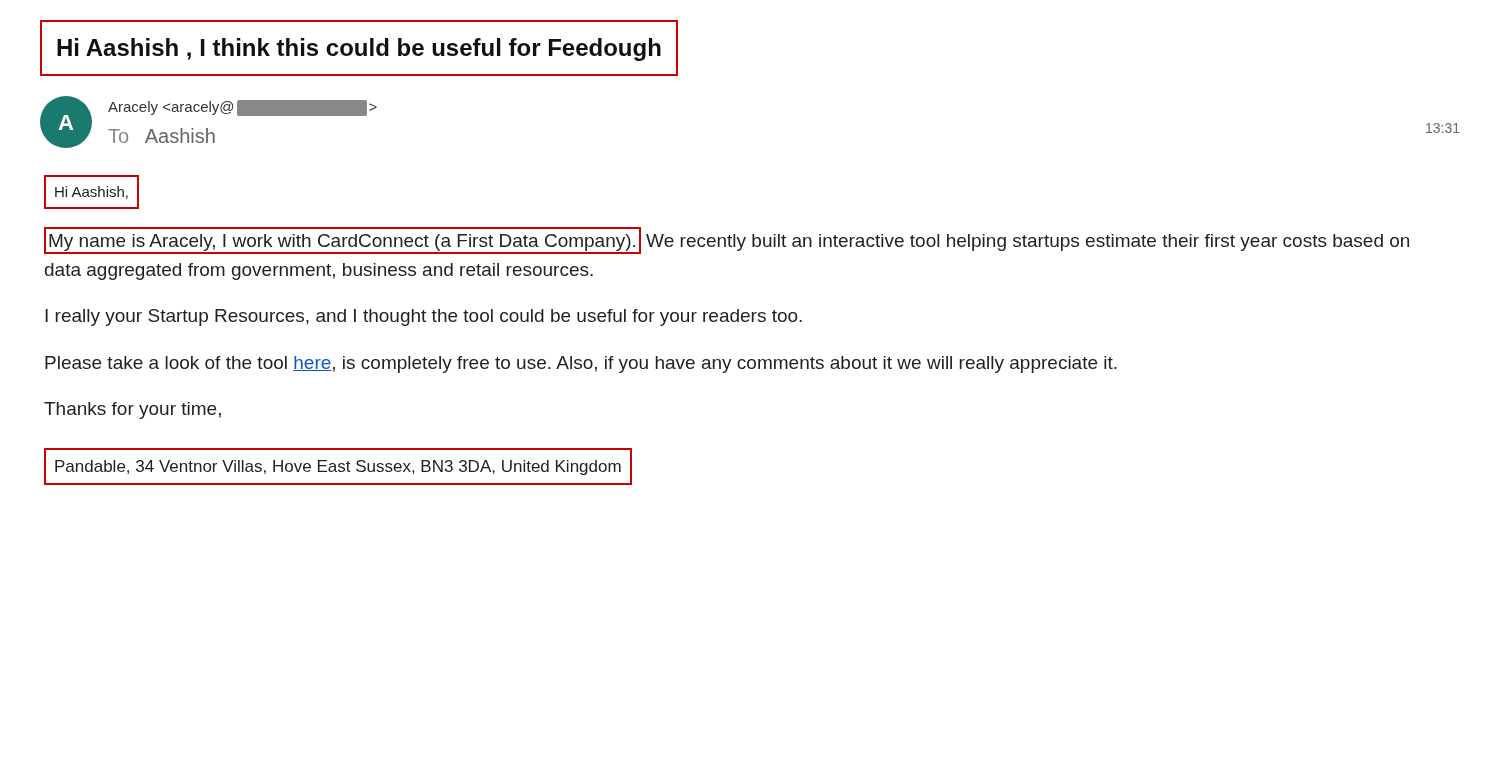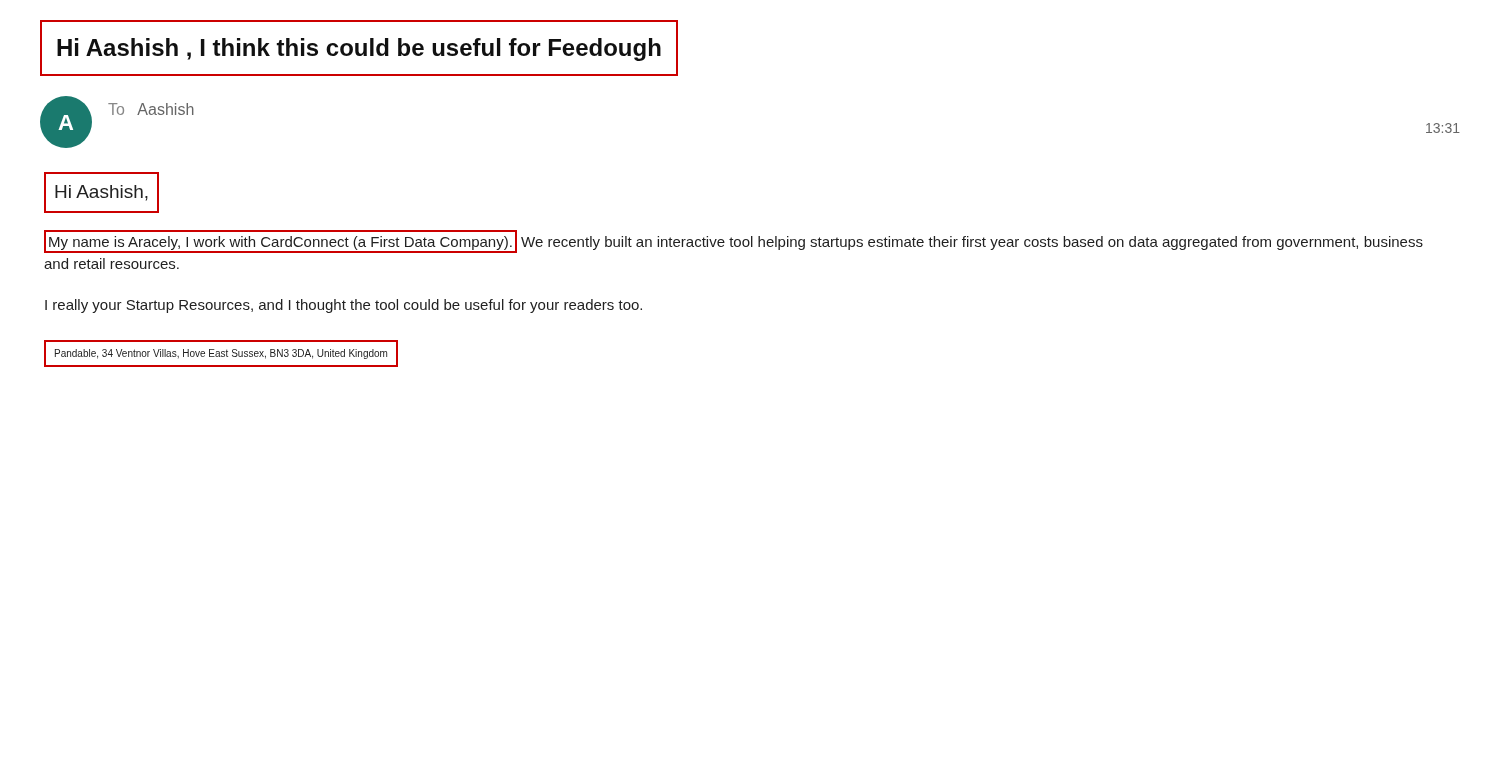--- a/index.html
+++ b/index.html
@@ -72,21 +72,21 @@
       background: #888888;
       color: #888888;
       width: 130px;
       height: 16px;
       vertical-align: middle;
       border-radius: 2px;
       margin: 0 2px;
     }
 
     .sender-to {
-      font-size: 16px;
+      font-size: 20px;
       color: #666666;
       margin-top: 2px;
     }
 
     .sender-to span.to-label {
       color: #888;
     }
 
     .timestamp {
       position: absolute;
@@ -98,48 +98,48 @@
 
     .email-body {
       padding-left: 4px;
     }
 
     .greeting {
       display: inline-block;
       border: 2px solid #cc0000;
       padding: 4px 8px;
       margin-bottom: 18px;
-      font-size: 19px;
+      font-size: 15px;
       color: #222;
     }
 
     .paragraph {
       margin-bottom: 18px;
-      font-size: 15px;
+      font-size: 19px;
       color: #222;
       max-width: 1380px;
     }
 
     .highlighted-intro-box {
       display: inline;
       border: 2px solid #cc0000;
       padding: 1px 2px;
     }
 
     .link {
       color: #1155cc;
       text-decoration: underline;
     }
 
     .footer-address {
       display: inline-block;
       border: 2px solid #cc0000;
       padding: 4px 8px;
       margin-top: 4px;
-      font-size: 10px;
+      font-size: 17px;
       color: #222;
     }
 
     .footer-unsubscribe {
       font-size: 15px;
       color: #222;
       margin-top: 20px;
     }
   </style>
 </head>
@@ -148,20 +148,24 @@
 
 
 
 <div class="email-subject">Hi Aashish , I think this could be useful for Feedough</div>
 
 
 <div class="email-header">
   <div class="avatar">A</div>
 
   <div class="sender-info">
+    <div class="sender-name-email">
+      <span class="sender-name">Aracely</span>
+      &lt;<span>aracely@</span><span class="sender-email-redacted">&nbsp;</span>&gt;
+    </div>
     <div class="sender-to">
       <span class="to-label">To</span>
       &nbsp;
       <span>Aashish</span>
     </div>
   </div>
 
   <div class="timestamp">13:31</div>
 </div>
 
@@ -173,22 +177,26 @@
 
   
   <div class="paragraph">
     <span class="highlighted-intro-box">My name is Aracely, I work with CardConnect (a First Data Company).</span><span> We recently built an interactive tool helping startups estimate their first year costs based on data aggregated from government, business and retail resources.</span>
   </div>
 
   
   <div class="paragraph">I really your Startup Resources, and I thought the tool could be useful for your readers too.</div>
 
   
-
-  
+  <div class="paragraph">
+    <span>Please take a look of the tool </span><a class="link" href="#">here</a><span>, is completely free to use. Also, if you have any comments about it we will really appreciate it.</span>
+  </div>
+
+  
+  <div class="paragraph">Thanks for your time,</div>
 
   
   <div class="footer-unsubscribe">
     <div class="footer-address">Pandable, 34 Ventnor Villas, Hove East Sussex, BN3 3DA, United Kingdom</div>
   </div>
 
 </div>
 
 
 

